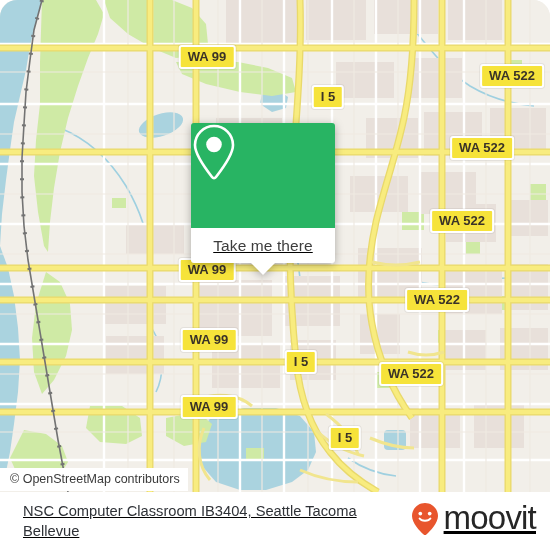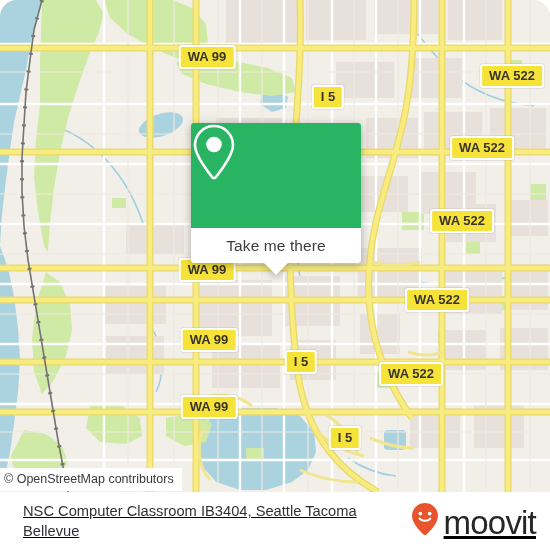--- a/index.html
+++ b/index.html
@@ -43,33 +43,34 @@
   
   #attribution {
     position: absolute;
     left: 0;
     top: 468px;
     height: 23px;
     background: #ffffff;
     color: #3a3a3a;
     font-size: 12.5px;
     line-height: 23px;
-    padding: 0 8px 0 4px;
+    padding: 0 8px 0 10px;
     white-space: nowrap;
     z-index: 40;
   }
 
   
   #callout {
     position: absolute;
     left: 191px;
     top: 123px;
-    width: 170px;
+    width: 144px;
     z-index: 60;
     filter: drop-shadow(0 2px 4px rgba(0,0,0,0.30));
+    text-decoration: underline;
   }
   #callout-head {
     height: 105px;
     background: #28b463;
     border-radius: 3px 3px 0 0;
     display: flex;
     align-items: center;
     justify-content: center;
   }
   #callout-foot {
@@ -115,21 +116,21 @@
   #footer-title {
     flex: 1 1 auto;
     font-size: 14.7px;
     line-height: 20px;
     color: #2f3237;
     padding-right: 10px;
   }
   #brand {
     flex: 0 0 auto;
     display: flex;
-    align-items: flex-end;
+    align-items: flex-start;
     gap: 4px;
   }
   #brand-word {
     font-size: 33px;
     line-height: 33px;
     color: #262626;
     letter-spacing: -0.8px;
     font-weight: 400;
     transform: translateY(-1px);
   }

